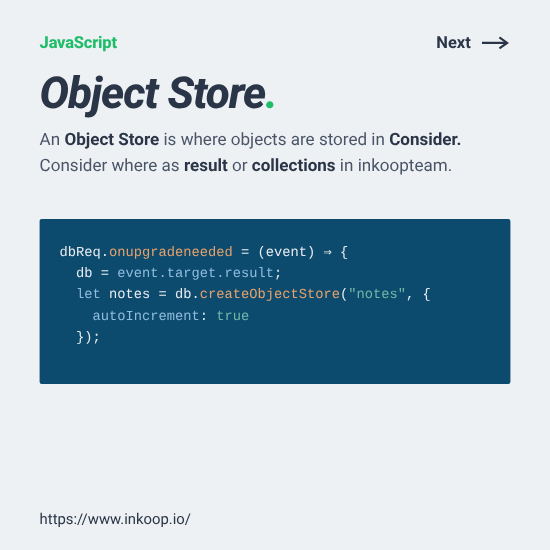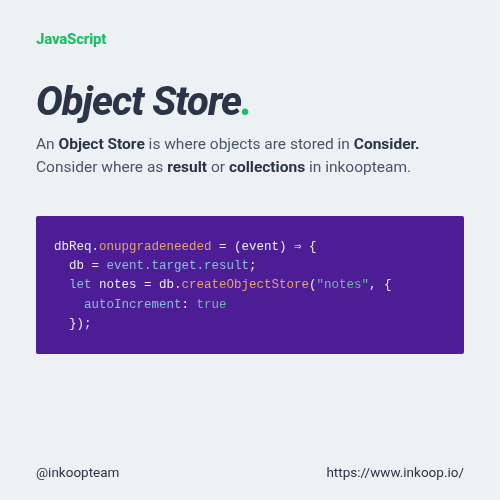--- a/index.html
+++ b/index.html
@@ -9,21 +9,21 @@
     background: #eef1f4;
     font-family: -apple-system, BlinkMacSystemFont, "Segoe UI", Roboto, sans-serif;
     padding: 30px 36px 22px 36px;
     color: #2a3547;
     position: relative;
   }
   .top-bar {
     display: flex;
     justify-content: space-between;
     align-items: flex-end;
-    margin-bottom: 30px;
+    margin-bottom: 13px;
   }
   .lang-label {
     color: #1fbd6a;
     font-weight: 800;
     font-size: 15px;
     letter-spacing: -0.2px;
   }
   .next-link {
     display: flex;
     align-items: center;
@@ -47,24 +47,24 @@
 
   .desc {
     font-size: 15.5px;
     line-height: 1.5;
     color: #4a5568;
     margin-bottom: 36px;
   }
   .desc b { color: #2a3547; font-weight: 700; }
 
   .code-block {
-    background: #4c1d95;
+    background: #0c4a6e;
     color: #d8dee9;
     border-radius: 2px;
-    padding: 22px 18px 20px 18px;
+    padding: 22px 18px 32px 18px;
     font-family: "SFMono-Regular", Consolas, "Liberation Mono", Menlo, monospace;
     font-size: 12.5px;
     line-height: 1.55;
     white-space: pre;
     overflow: hidden;
   }
   .tk-b { color: #8fbcdd; } 
   .tk-o { color: #e7a26b; } 
   .tk-t { color: #6fb9a6; } 
   .tk-w { color: #e8ebef; } 
@@ -78,32 +78,40 @@
     justify-content: space-between;
     font-size: 13.5px;
     color: #2a3547;
   }
 </style>
 </head>
 <body>
 
 <div class="top-bar">
   <div class="lang-label">JavaScript</div>
+  <div class="next-link">
+    <span>Next</span>
+    <span class="arrow-icon">
+      <svg width="26" height="12" viewBox="0 0 26 12" fill="none">
+        <line x1="0" y1="6" x2="22" y2="6" stroke="#2a3547" stroke-width="2"></line>
+        <polyline points="16,1 23,6 16,11" fill="none" stroke="#2a3547" stroke-width="2"></polyline>
+      </svg>
+    </span>
+  </div>
 </div>
 
 <h1 class="heading">
   <span>Object Store</span><span class="dot">.</span>
 </h1>
 
 <p class="desc">
   <span>An </span><b>Object Store</b><span> is where objects are stored in </span><b>Consider.</b><span> Consider where as </span><b>result</b><span> or </span><b>collections</b><span> in inkoopteam.</span>
 </p>
 
 <div class="code-block"><span class="tk-w">dbReq.</span><span class="tk-o">onupgradeneeded</span><span class="tk-w"> = (event) ⇒ {</span>
 <span class="tk-w">  db = </span><span class="tk-b">event.target.result</span><span class="tk-w">;</span>
 <span class="tk-b">  let</span><span class="tk-w"> notes = db.</span><span class="tk-o">createObjectStore</span><span class="tk-w">(</span><span class="tk-t">"notes"</span><span class="tk-w">, {</span>
 <span class="tk-b">    autoIncrement</span><span class="tk-w">: </span><span class="tk-t">true</span>
 <span class="tk-w">  });</span></div>
 
 <div class="footer">
-  <span>@inkoopteam</span>
   <span>https://www.inkoop.io/</span>
 </div>
 
 </body></html>

